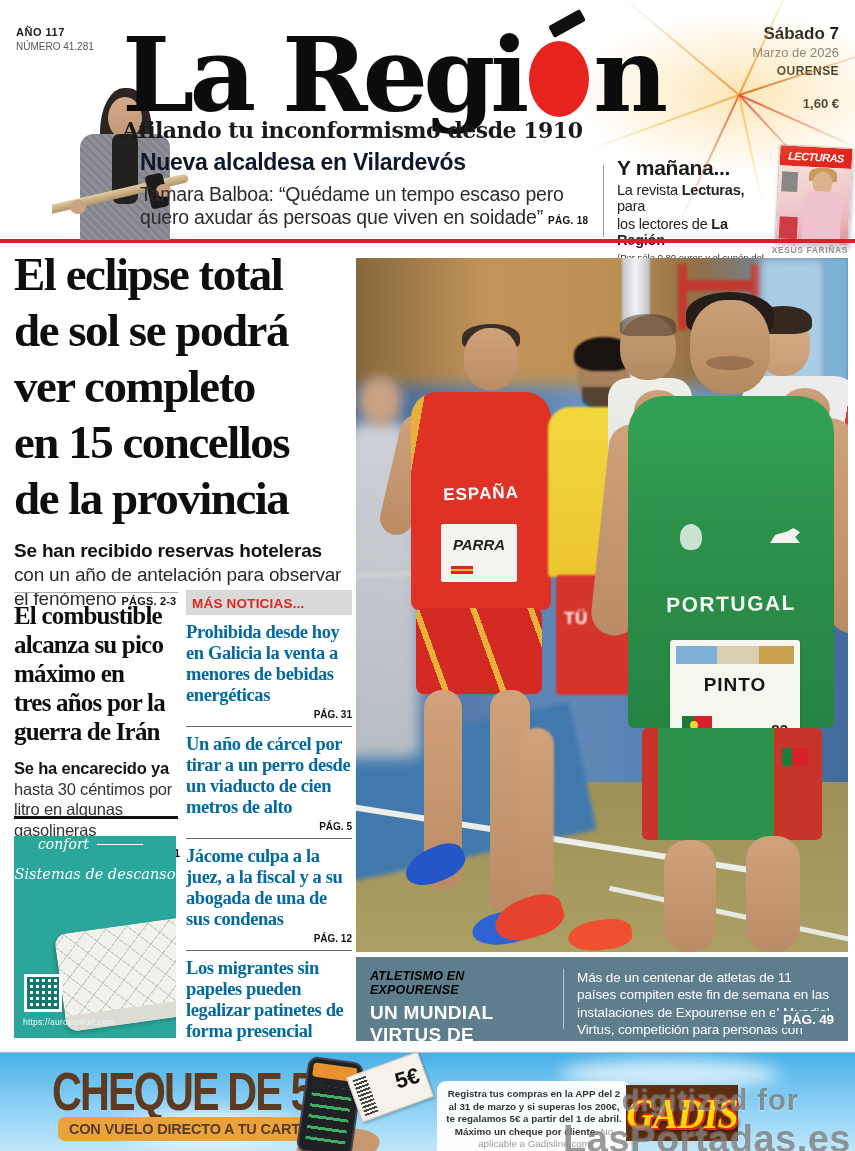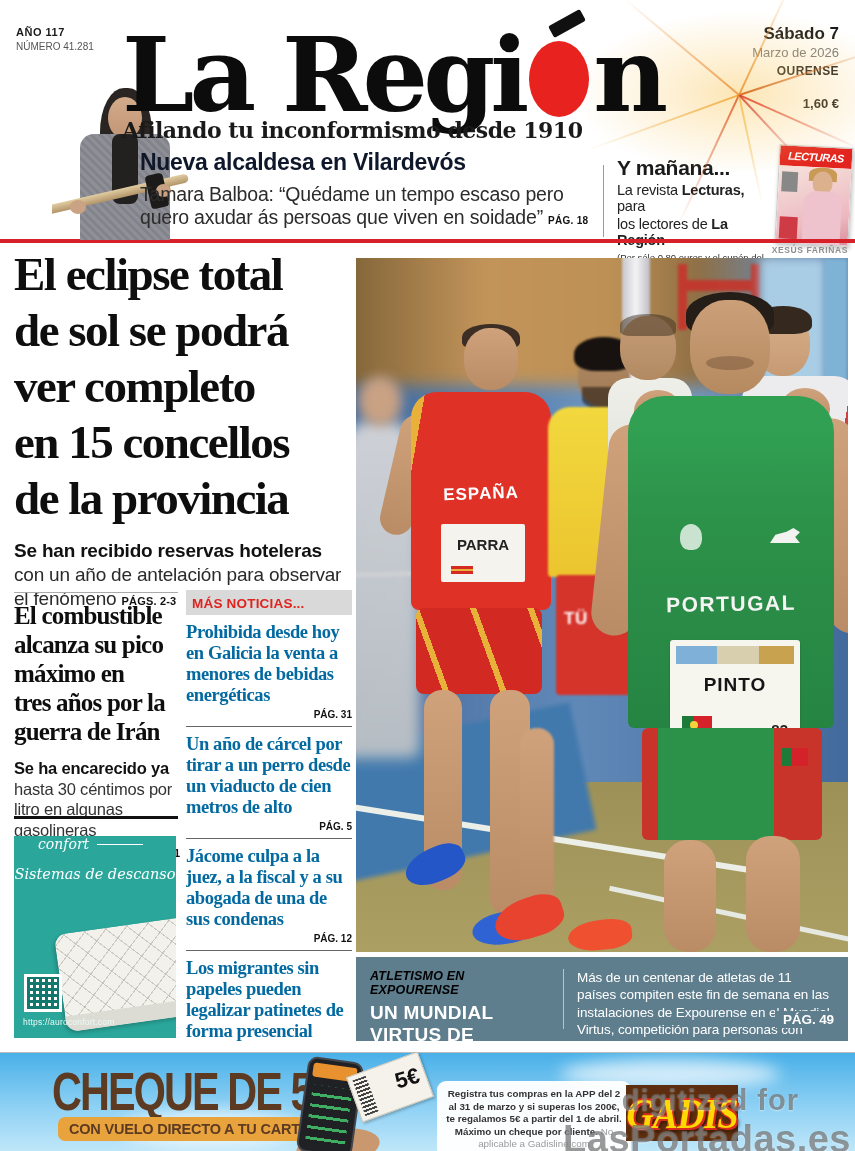--- a/index.html
+++ b/index.html
@@ -117,22 +117,22 @@
   .r-ghost-head { left:2px; top:118px; width:44px; height:50px; background:#c9a183; border-radius:50%; filter:blur(6px); }
 
   .r-spain { left:50px; top:70px; width:150px; height:624px; filter:blur(.6px); }
   .sp-head { position:absolute; left:58px; top:0; width:54px; height:62px; border-radius:46%; }
   .sp-hair { position:absolute; left:56px; top:-4px; width:58px; height:26px; background:#3c2e24; border-radius:50% 50% 30% 30%; }
   .sp-armL { position:absolute; left:-16px; top:86px; width:33px; height:122px; border-radius:17px; transform:rotate(13deg); }
   .sp-armR { position:absolute; left:128px; top:88px; width:31px; height:118px; border-radius:16px; transform:rotate(-12deg); }
   .sp-torso { position:absolute; left:5px; top:64px; width:140px; height:218px; background:linear-gradient(100deg,#e8b23a 0 14px,#e03127 14px); border-radius:26px 26px 8px 8px; }
   .sp-espana { position:absolute; left:0; right:0; top:92px; text-align:center; color:#fff; font-weight:bold;
                font-size:17px; letter-spacing:1px; transform:rotate(-2deg); }
-  .sp-bib { position:absolute; left:30px; top:132px; width:84px; height:58px; background:#f4f3ee; border-radius:2px;
-            text-align:center; color:#222; font-weight:bold; font-size:15px; padding-top:12px; }
+  .sp-bib { position:absolute; left:30px; top:132px; width:76px; height:58px; background:#f4f3ee; border-radius:2px;
+            text-align:center; color:#222; font-weight:bold; font-size:15px; padding-top:12px;font-style:italic; }
   .sp-bib::after { content:""; position:absolute; left:10px; bottom:8px; width:22px; height:8px;
                    background:linear-gradient(#d42a22 33%,#e8b23a 33% 66%,#d42a22 66%); }
   .sp-shorts { position:absolute; left:10px; top:280px; width:126px; height:86px; border-radius:8px;
                background:repeating-linear-gradient(70deg,#d22a22 0 26px,#e8b23a 26px 32px,#d22a22 32px 54px); }
   .sp-leg1 { position:absolute; left:18px; top:362px; width:38px; height:200px; border-radius:18px; }
   .sp-leg2 { position:absolute; left:84px; top:362px; width:40px; height:226px; border-radius:18px; }
   .shoe-blue1 { position:absolute; left:-2px; top:520px; width:62px; height:34px; background:#2456c8; border-radius:50% 40% 40% 50%; transform:rotate(-24deg); }
   .shoe-blue2 { position:absolute; left:66px; top:584px; width:64px; height:32px; background:#2f63d4; border-radius:50% 40% 40% 50%; transform:rotate(-10deg); }
 
   .r-mid { left:190px; top:85px; width:120px; height:600px; filter:blur(.8px); }

